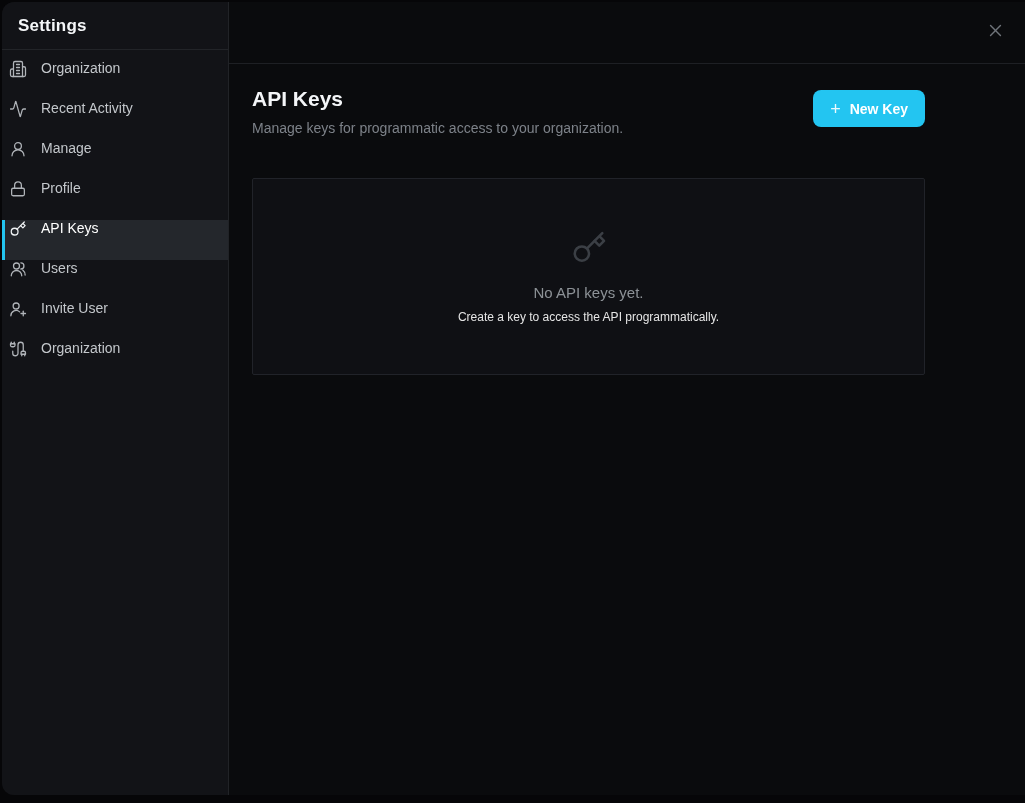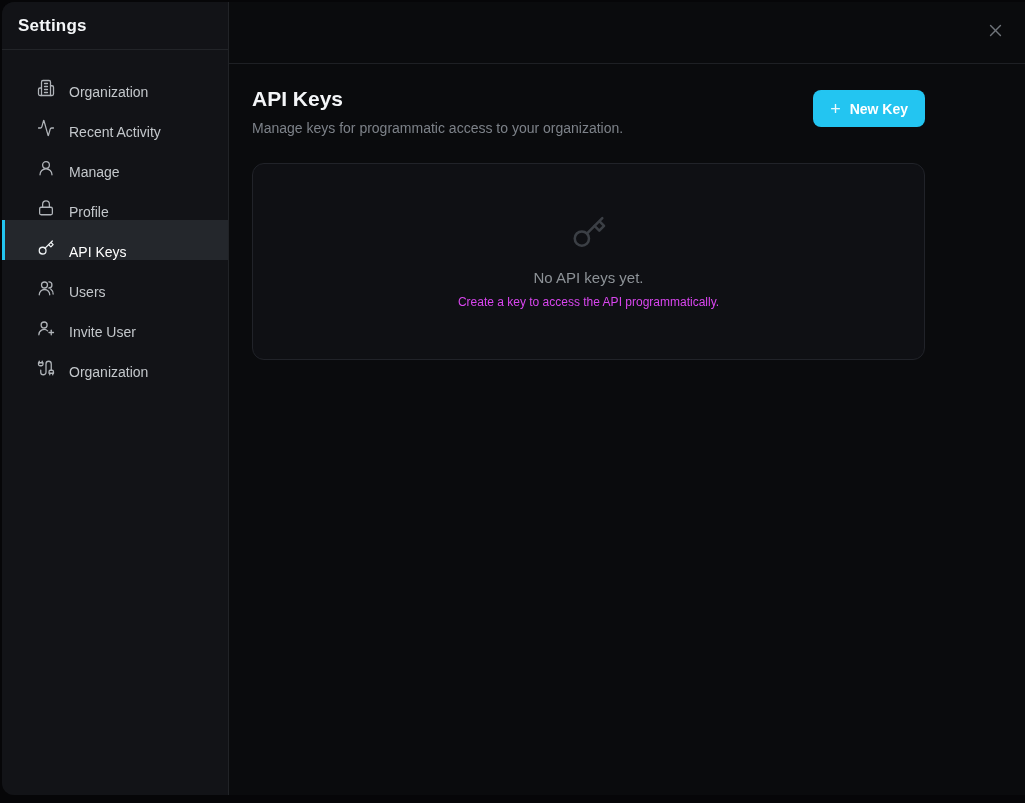--- a/index.html
+++ b/index.html
@@ -35,23 +35,23 @@
     border-bottom: 1px solid #222428;
     color: #f5f7f9;
     font-size: 17px;
     font-weight: 700;
     letter-spacing: 0.2px;
   }
   .nav { padding-top: 10px; }
   .nav-item {
     height: 40px;
     display: flex;
-    align-items: flex-end;
+    align-items: flex-start;
     gap: 14px;
-    padding-left: 32px;
+    padding-left: 4px;
     border-left: 3px solid transparent;
     font-size: 14px;
     color: #c3c7cb;
     cursor: pointer;
   }
   .nav-item svg {
     width: 18px; height: 18px;
     stroke: #b0b4b9;
     flex-shrink: 0;
   }
@@ -118,43 +118,43 @@
     gap: 9px;
     cursor: pointer;
   }
   .new-key-btn .plus {
     font-size: 18px;
     font-weight: 400;
     line-height: 1;
     color: #eafaff;
   }
   .empty-card {
-    margin-top: 27px;
+    margin-top: 42px;
     height: 197px;
     background: #0f1014;
     border: 1px solid #212329;
-    border-radius: 12px;
+    border-radius: 2px;
     display: flex;
     flex-direction: column;
     align-items: center;
     justify-content: center;
   }
   .empty-card svg {
     width: 38px; height: 38px;
     stroke: #3b3f45;
     margin-bottom: 13px;
   }
   .empty-title {
     font-size: 15px;
     color: #8d9297;
     margin-bottom: 9px;
   }
   .empty-desc {
     font-size: 12px;
-    color: #d946ef;
+    color: #e5e5e5;
   }
 </style>
 </head>
 <body>
 
 <div class="modal">
 
   <aside class="sidebar">
     <div class="sidebar-header">Settings</div>
     <nav class="nav">

